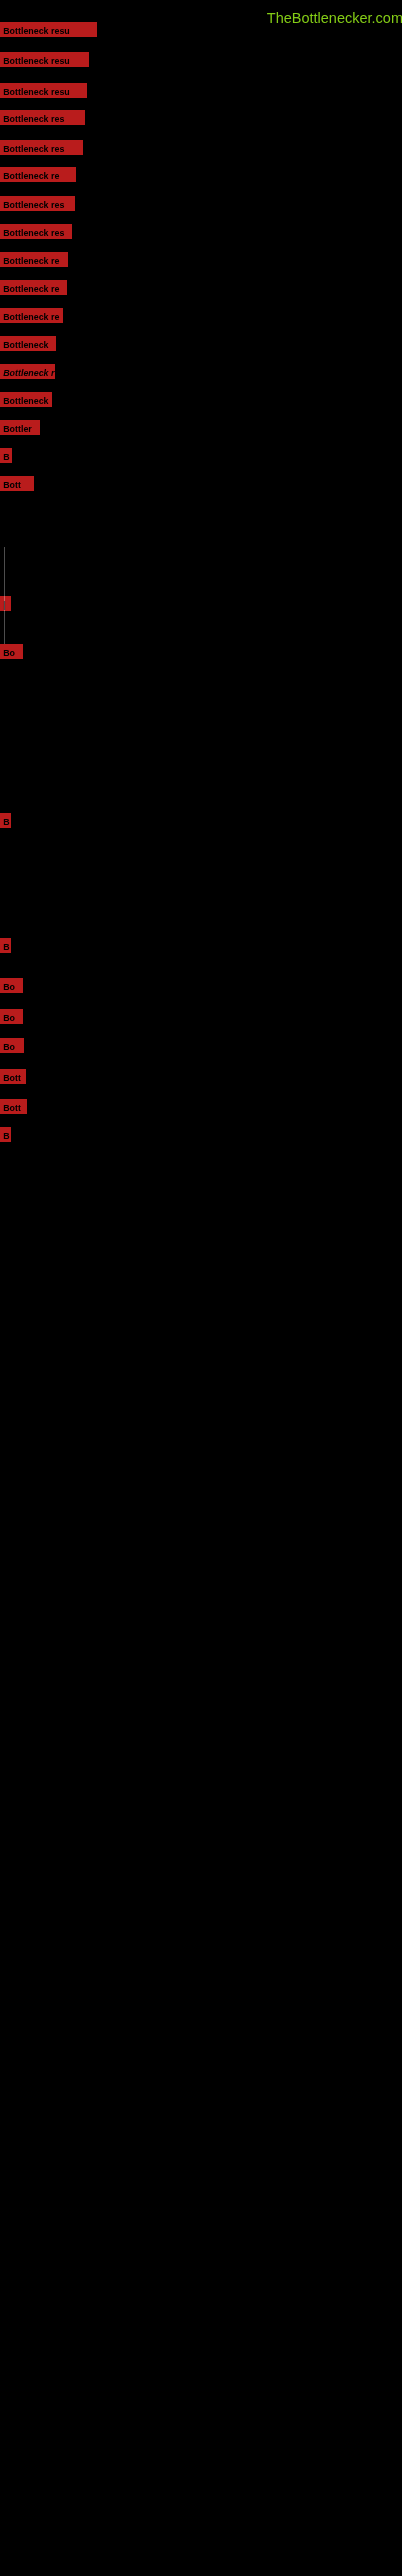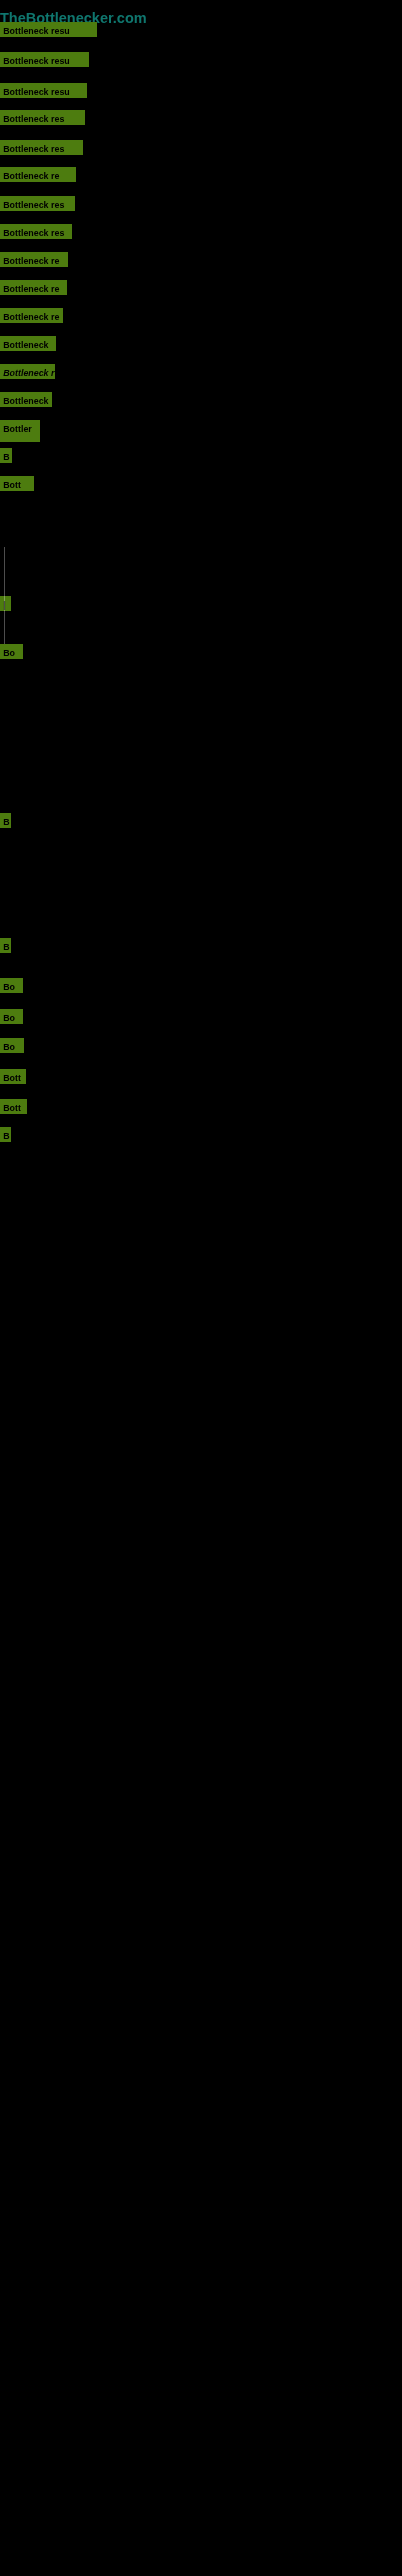--- a/index.html
+++ b/index.html
@@ -8,28 +8,28 @@
       box-sizing: border-box;
     }
     body {
       background-color: #000000;
       width: 403px;
       min-height: 2576px;
       font-family: Arial, sans-serif;
       position: relative;
     }
     .site-title {
-      color: #0f766e;
+      color: #84cc16;
       font-size: 14.5px;
-      text-align: left;
+      text-align: right;
       padding: 6.4px 0;
-      font-weight: bold;
+      font-weight: normal;
     }
     .bottleneck-bar {
-      background-color: #4d7c0f;
+      background-color: #b91c1c;
       color: #000000;
       font-size: 8.9px;
       font-weight: bold;
       padding: 1.6px 3.2px;
       white-space: nowrap;
       overflow: hidden;
       display: inline-block;
       position: absolute;
       left: 0;
     }
@@ -57,21 +57,21 @@
     <div class="bottleneck-bar" style="top: 140px; width: 83px; height: 14.5px; line-height: 14.5px;">Bottleneck res</div>
     <div class="bottleneck-bar" style="top: 167px; width: 76px; height: 14.5px; line-height: 14.5px;">Bottleneck re</div>
     <div class="bottleneck-bar" style="top: 196px; width: 75px; height: 14.5px; line-height: 14.5px;">Bottleneck res</div>
     <div class="bottleneck-bar" style="top: 224px; width: 72px; height: 14.5px; line-height: 14.5px;">Bottleneck res</div>
     <div class="bottleneck-bar" style="top: 252px; width: 68px; height: 14.5px; line-height: 14.5px;">Bottleneck re</div>
     <div class="bottleneck-bar" style="top: 280px; width: 67px; height: 14.5px; line-height: 14.5px;">Bottleneck re</div>
     <div class="bottleneck-bar" style="top: 308px; width: 63px; height: 14.5px; line-height: 14.5px;">Bottleneck re</div>
     <div class="bottleneck-bar" style="top: 336px; width: 56px; height: 14.5px; line-height: 14.5px;">Bottleneck</div>
     <div class="bottleneck-bar" style="top: 364px; width: 55px; height: 14.5px; line-height: 14.5px; font-style: italic;">Bottleneck r</div>
     <div class="bottleneck-bar" style="top: 392px; width: 52px; height: 14.5px; line-height: 14.5px;">Bottleneck</div>
-    <div class="bottleneck-bar" style="top: 420px; width: 40px; height: 22px; line-height: 14.5px;">Bottler</div>
+    <div class="bottleneck-bar" style="top: 420px; width: 40px; height: 15px; line-height: 14.5px;">Bottler</div>
     <div class="bottleneck-bar" style="top: 448px; width: 12px; height: 14.5px; line-height: 14.5px;">B</div>
     <div class="bottleneck-bar" style="top: 476px; width: 34px; height: 14.5px; line-height: 14.5px;">Bott</div>
     <div class="bottleneck-bar" style="top: 596px; width: 11.3px; height: 14.5px; line-height: 14.5px;">|</div>
     <div class="bottleneck-bar" style="top: 644px; width: 22.5px; height: 14.5px; line-height: 14.5px;">Bo</div>
     <div class="bottleneck-bar" style="top: 813px; width: 11.3px; height: 14.5px; line-height: 14.5px;">B</div>
     <div class="bottleneck-bar" style="top: 938px; width: 11.3px; height: 14.5px; line-height: 14.5px;">B</div>
     <div class="bottleneck-bar" style="top: 978px; width: 22.5px; height: 14.5px; line-height: 14.5px;">Bo</div>
     <div class="bottleneck-bar" style="top: 1009px; width: 22.5px; height: 14.5px; line-height: 14.5px;">Bo</div>
     <div class="bottleneck-bar" style="top: 1038px; width: 24px; height: 14.5px; line-height: 14.5px;">Bo</div>
     <div class="bottleneck-bar" style="top: 1069px; width: 26px; height: 14.5px; line-height: 14.5px;">Bott</div>

